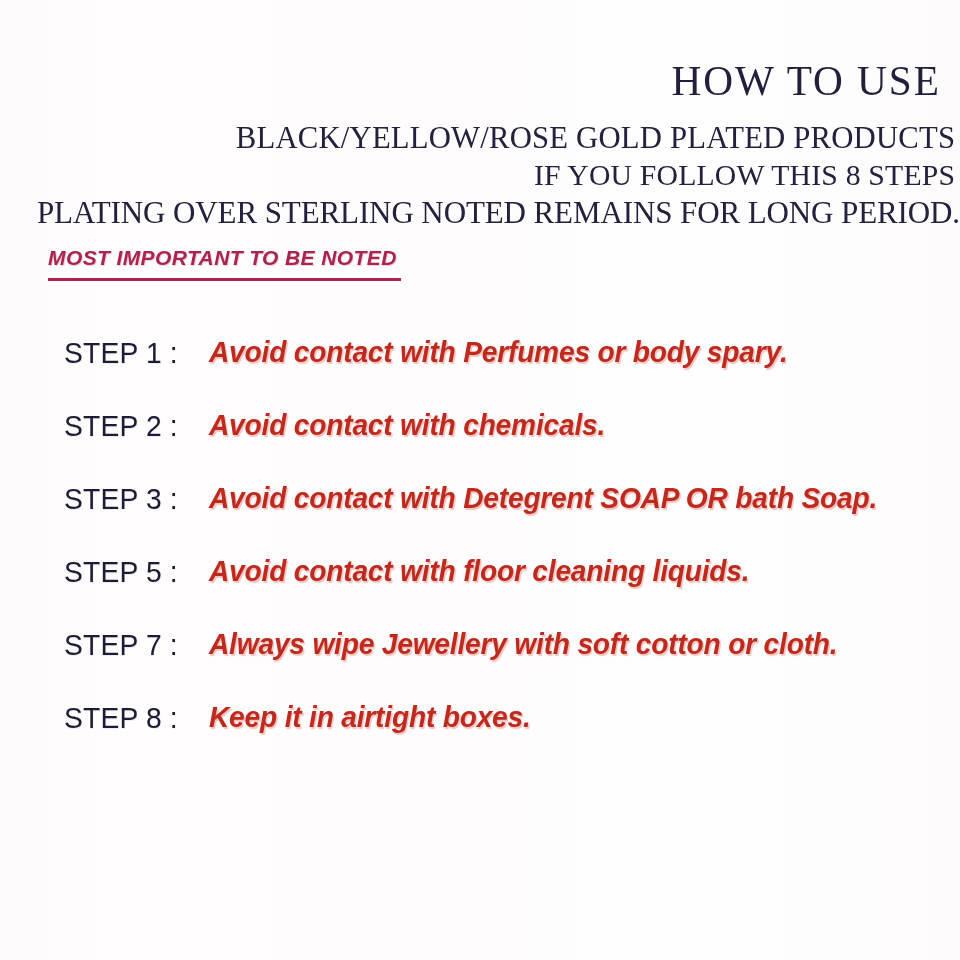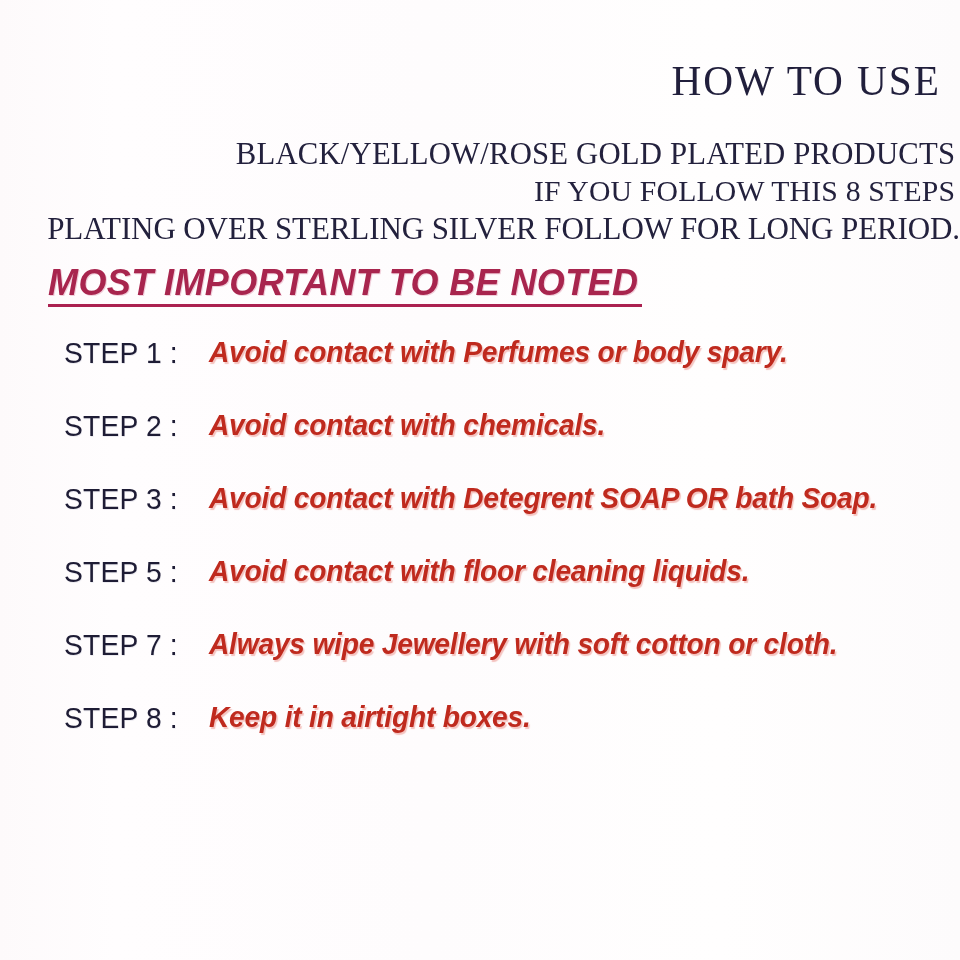--- a/index.html
+++ b/index.html
@@ -42,46 +42,47 @@
     font-size: 43px;
     line-height: 1.05;
     letter-spacing: 2px;
     color: #211f3c;
     font-weight: 400;
     transform: scaleX(0.96);
     margin: 0;
   }
 
   .subtitle-block {
-    margin-top: 32px;
+    margin-top: 16px;
   }
 
   .subtitle-line {
     font-family: "Liberation Serif", "DejaVu Serif", serif;
     color: #23213d;
     font-weight: 400;
     line-height: 1.22;
     white-space: nowrap;
   }
   .subtitle-line.l1 { font-size: 31px; letter-spacing: 0.2px; transform: scaleX(0.99); }
   .subtitle-line.l2 { font-size: 30px; letter-spacing: 0.2px; transform: scaleX(0.99); }
   .subtitle-line.l3 { font-size: 31px; letter-spacing: -0.1px; transform: scaleX(1.0); }
 
   
   .important-heading {
     position: absolute;
-    top: 262px;
+    top: 246px;
     left: 48px;
     font-family: "Liberation Sans", sans-serif;
     font-weight: bold;
     font-style: italic;
-    font-size: 36px;
+    font-size: 21px;
     letter-spacing: 0.4px;
     color: #a8254e;
     text-shadow: 1px 1px 0 rgba(230,170,190,0.55);
+    padding-bottom: 8px;
     border-bottom: 3px solid #ab2150;
     display: inline-block;
     padding-right: 4px;
     white-space: nowrap;
   }
 
   
   .steps {
     position: absolute;
     top: 336px;
@@ -125,21 +126,21 @@
 <body>
 
 <div class="page">
 
   <div class="header">
     <h1 class="main-title">HOW TO USE</h1>
 
     <div class="subtitle-block">
       <div class="subtitle-line l1">BLACK/YELLOW/ROSE GOLD PLATED PRODUCTS</div>
       <div class="subtitle-line l2">IF YOU FOLLOW THIS 8 STEPS</div>
-      <div class="subtitle-line l3">PLATING OVER STERLING SILVER FOLLOW FOR LONG PERIOD.</div>
+      <div class="subtitle-line l3">PLATING OVER STERLING NOTED REMAINS FOR LONG PERIOD.</div>
     </div>
   </div>
 
   <div class="important-heading">MOST IMPORTANT TO BE NOTED</div>
 
   <div class="steps">
 
     <div class="step-row">
       <span class="step-label">STEP 1 :</span>
       <span class="step-text">Avoid contact with Perfumes or body spary.</span>

